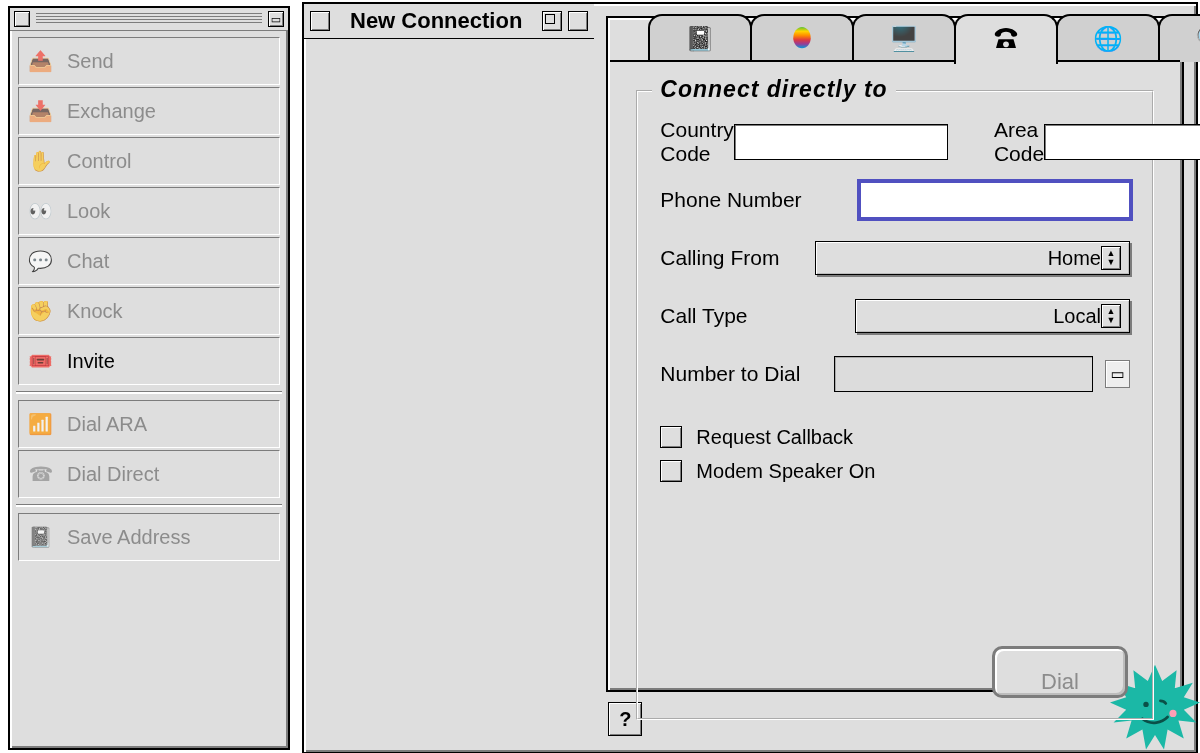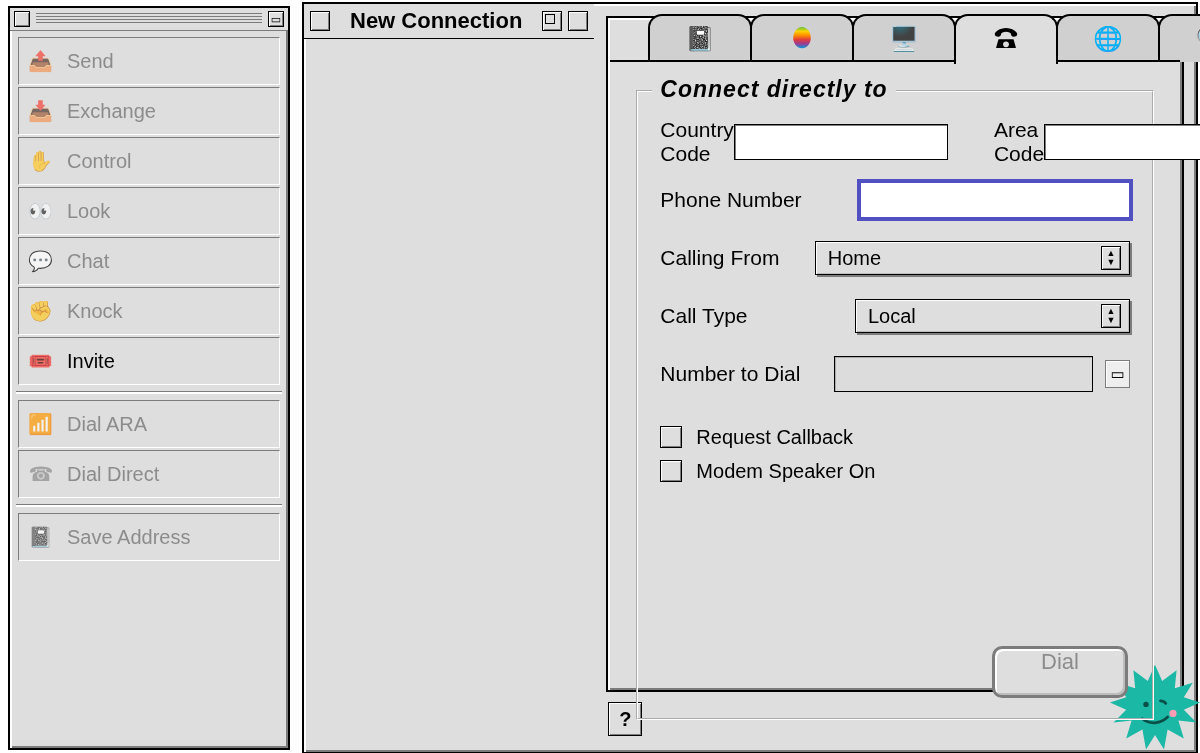--- a/index.html
+++ b/index.html
@@ -151,21 +151,21 @@
   }
   .text-input.focused{outline:3px solid var(--focus);outline-offset:0;border-color:var(--focus);box-shadow:none;}
   .text-input.disabled{background:var(--field-disabled);box-shadow:inset 1px 1px 0 #aaa;}
   .w-country{width:200px;}
   .w-area{width:155px;}
   .w-phone{flex:1;}
   .w-ntd{flex:1;}
   .popup-menu{
     height:32px;border:1px solid var(--frame);background:var(--platinum);
     box-shadow:2px 2px 0 var(--shadow),inset 1px 1px 0 var(--hilite),inset -1px -1px 0 var(--platinum-dark);
-    display:flex;align-items:center;justify-content:space-between;
+    display:flex;align-items:center;justify-content:flex-end;
     padding:0 8px 0 12px;font-size:20px;
   }
   .popup-arrows{width:18px;height:22px;border:1px solid var(--frame);background:var(--platinum);
     box-shadow:inset 1px 1px 0 var(--hilite),inset -1px -1px 0 var(--shadow);
     display:flex;flex-direction:column;align-items:center;justify-content:center;font-size:9px;line-height:9px;}
   .w-calling{width:380px;}
   .w-calltype{width:260px;}
   .side-icon{
     width:26px;height:26px;margin-left:12px;border:1px solid var(--shadow);
     box-shadow:inset 1px 1px 0 var(--hilite);background:var(--platinum-light);
@@ -176,21 +176,21 @@
     width:20px;height:20px;border:1px solid var(--frame);background:var(--platinum);
     box-shadow:inset 1px 1px 0 var(--hilite),inset -1px -1px 0 var(--shadow);
     margin-right:14px;
   }
   .dial-btn{
     position:absolute;right:24px;bottom:20px;
     width:130px;height:46px;
     border:3px solid var(--shadow);border-radius:10px;
     background:var(--platinum);
     box-shadow:inset 2px 2px 0 var(--hilite),inset -2px -2px 0 var(--platinum-dark);
-    display:flex;align-items:flex-start;justify-content:center;
+    display:flex;align-items:flex-end;justify-content:center;
     font-size:22px;color:var(--disabled-text);
   }
   .help-btn{
     position:absolute;left:14px;bottom:16px;width:32px;height:32px;
     border:1px solid var(--frame);background:var(--platinum);
     box-shadow:inset 1px 1px 0 var(--hilite),inset -1px -1px 0 var(--shadow);
     display:flex;align-items:center;justify-content:center;font-size:20px;font-weight:bold;
   }
   .mascot{
     position:absolute;right:0;bottom:0;width:90px;height:90px;

